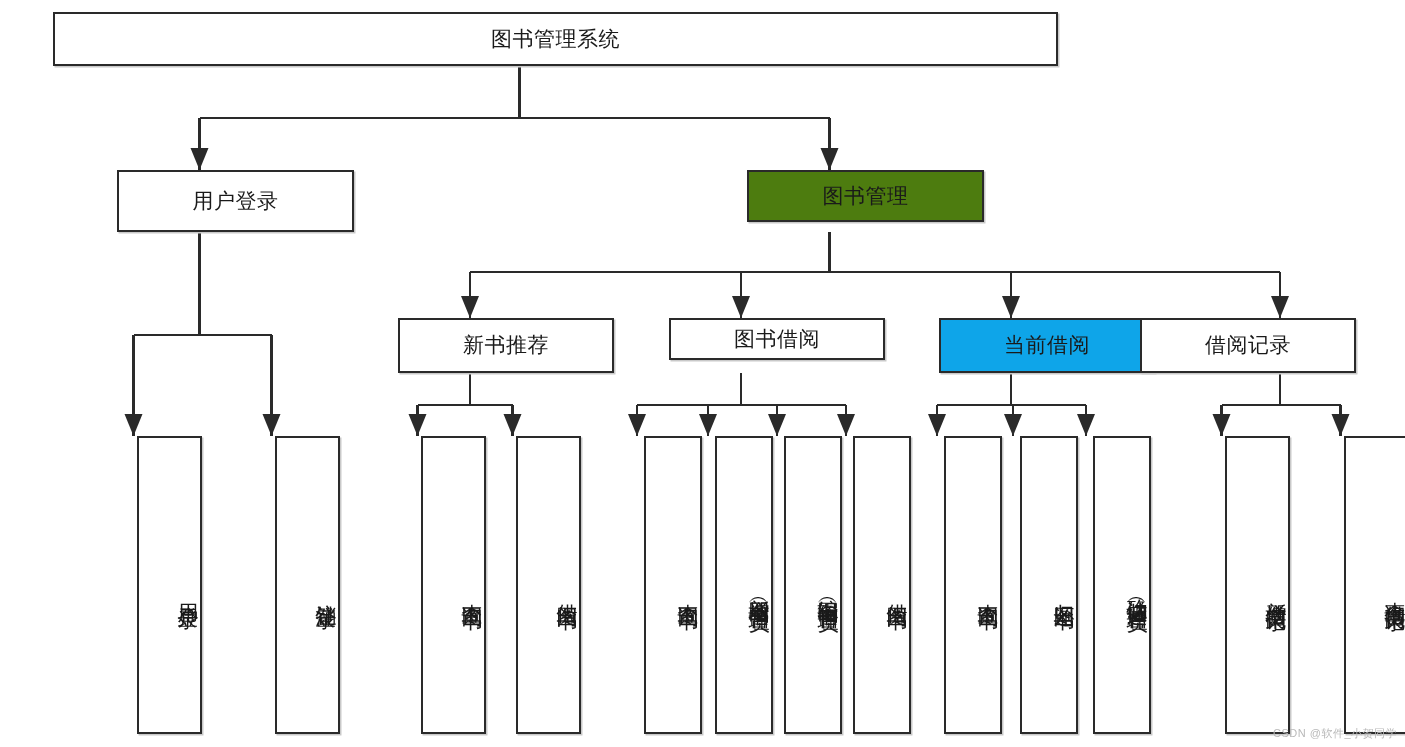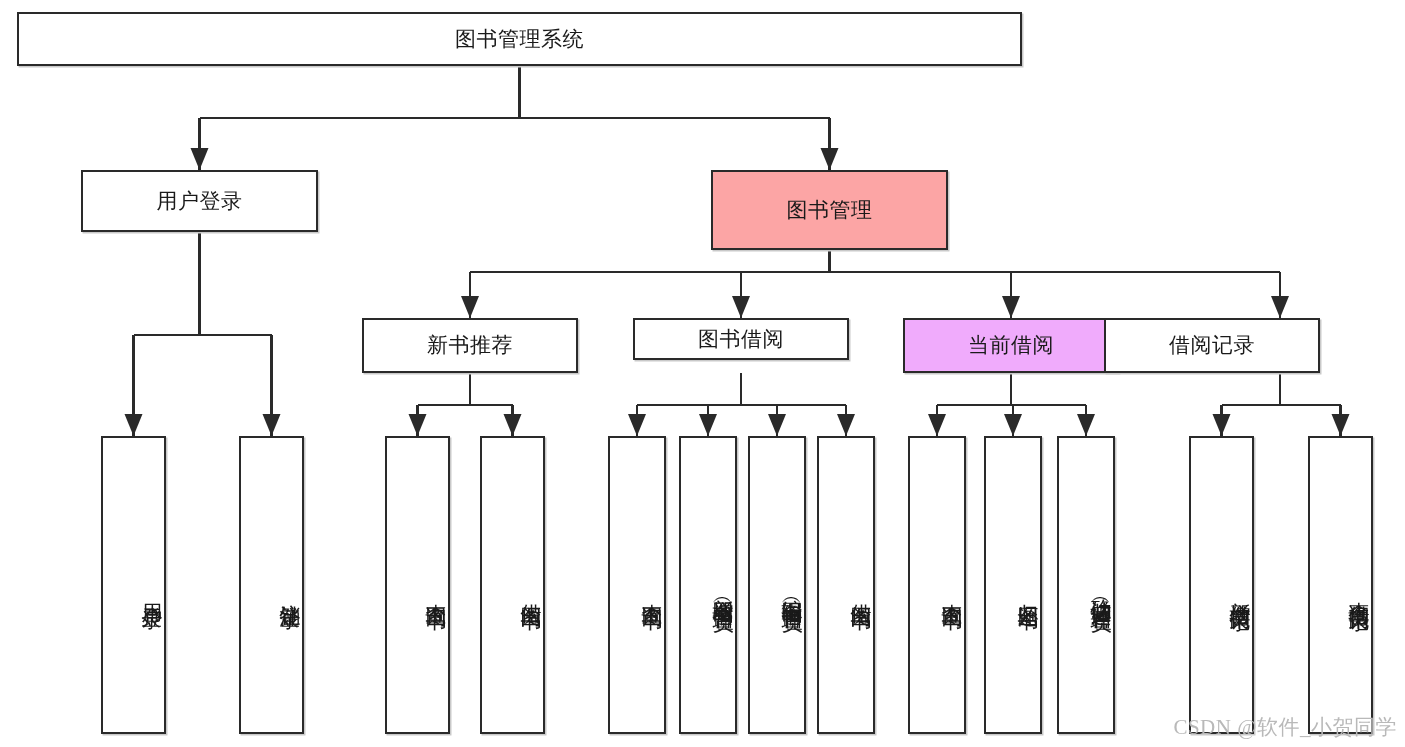--- a/index.html
+++ b/index.html
@@ -31,20 +31,21 @@
     box-sizing: border-box;
     background: #ffffff;
     border: 2.5px solid #2a2a2a;
     box-shadow: 1.5px 1.5px 0 0 #c9c9c9;
     display: flex;
     align-items: center;
     justify-content: center;
     color: #1a1a1a;
     line-height: 1.18;
     text-align: right;
+    margin-left: 36px;
   }
   .node.horiz {
     font-size: 21px;
     letter-spacing: 0.5px;
   }
   .node.vert {
     writing-mode: vertical-rl;
     text-orientation: upright;
     font-size: 21px;
     letter-spacing: 2px;
@@ -54,25 +55,25 @@
   }
   .node.vert > span {
     writing-mode: vertical-rl;
     text-orientation: upright;
     display: block;
   }
   #watermark {
     position: absolute;
     right: 8px;
     bottom: 6px;
-    font-size: 21px;
+    font-size: 11px;
     color: #b9b9b9;
     letter-spacing: 0.5px;
     white-space: nowrap;
-    font-family: Liberation Serif, serif;
+    font-family: Liberation Sans, sans-serif;
   }
 </style>
 </head>
 <body>
 
 <div id="canvas">
 
   <svg id="edges" viewBox="0 0 1405 747" xmlns="http://www.w3.org/2000/svg">
       <line x1="519.5" y1="66" x2="519.5" y2="118" stroke="#2a2a2a" stroke-width="2.6" shape-rendering="crispEdges"></line>
       <line x1="199.5" y1="118" x2="829.5" y2="118" stroke="#2a2a2a" stroke-width="2.6" shape-rendering="crispEdges"></line>
@@ -128,30 +129,30 @@
       <path d="M 1331.5 414 L 1349.5 414 L 1340.5 436 Z" fill="#2a2a2a"></path>
     </svg>
 
   <div id="nodes-layer">
       <div class="node horiz" style="left: 17px; top: 12px; width: 1005px; height: 54px; border-color: rgb(42, 42, 42); background: rgb(255, 255, 255);">
         <span>图书管理系统</span>
       </div>
       <div class="node horiz" style="left: 81px; top: 170px; width: 237px; height: 62px; border-color: rgb(42, 42, 42); background: rgb(255, 255, 255);">
         <span>用户登录</span>
       </div>
-      <div class="node horiz" style="left: 711px; top: 170px; width: 237px; height: 80px; border-color: rgb(42, 42, 42); background: #fca5a5;">
+      <div class="node horiz" style="left: 711px; top: 170px; width: 237px; height: 52px; border-color: rgb(42, 42, 42); background: #4d7c0f;">
         <span>图书管理</span>
       </div>
       <div class="node horiz" style="left: 362px; top: 318px; width: 216px; height: 55px; border-color: rgb(42, 42, 42); background: rgb(255, 255, 255);">
         <span>新书推荐</span>
       </div>
       <div class="node horiz" style="left: 633px; top: 318px; width: 216px; height: 42px; border-color: rgb(42, 42, 42); background: rgb(255, 255, 255);">
         <span>图书借阅</span>
       </div>
-      <div class="node horiz" style="left: 903px; top: 318px; width: 216px; height: 55px; border-color: rgb(42, 42, 42); background: #f0abfc;">
+      <div class="node horiz" style="left: 903px; top: 318px; width: 216px; height: 55px; border-color: rgb(42, 42, 42); background: #0ea5e9;">
         <span>当前借阅</span>
       </div>
       <div class="node horiz" style="left: 1104px; top: 318px; width: 216px; height: 55px; border-color: rgb(42, 42, 42); background: rgb(255, 255, 255);">
         <span>借阅记录</span>
       </div>
       <div class="node vert" style="left: 101px; top: 436px; width: 65px; height: 298px; border-color: rgb(42, 42, 42); background: rgb(255, 255, 255);">
         <span>用户登录</span>
       </div>
       <div class="node vert" style="left: 239px; top: 436px; width: 65px; height: 298px; border-color: rgb(42, 42, 42); background: rgb(255, 255, 255);">
         <span>注销登录</span>

